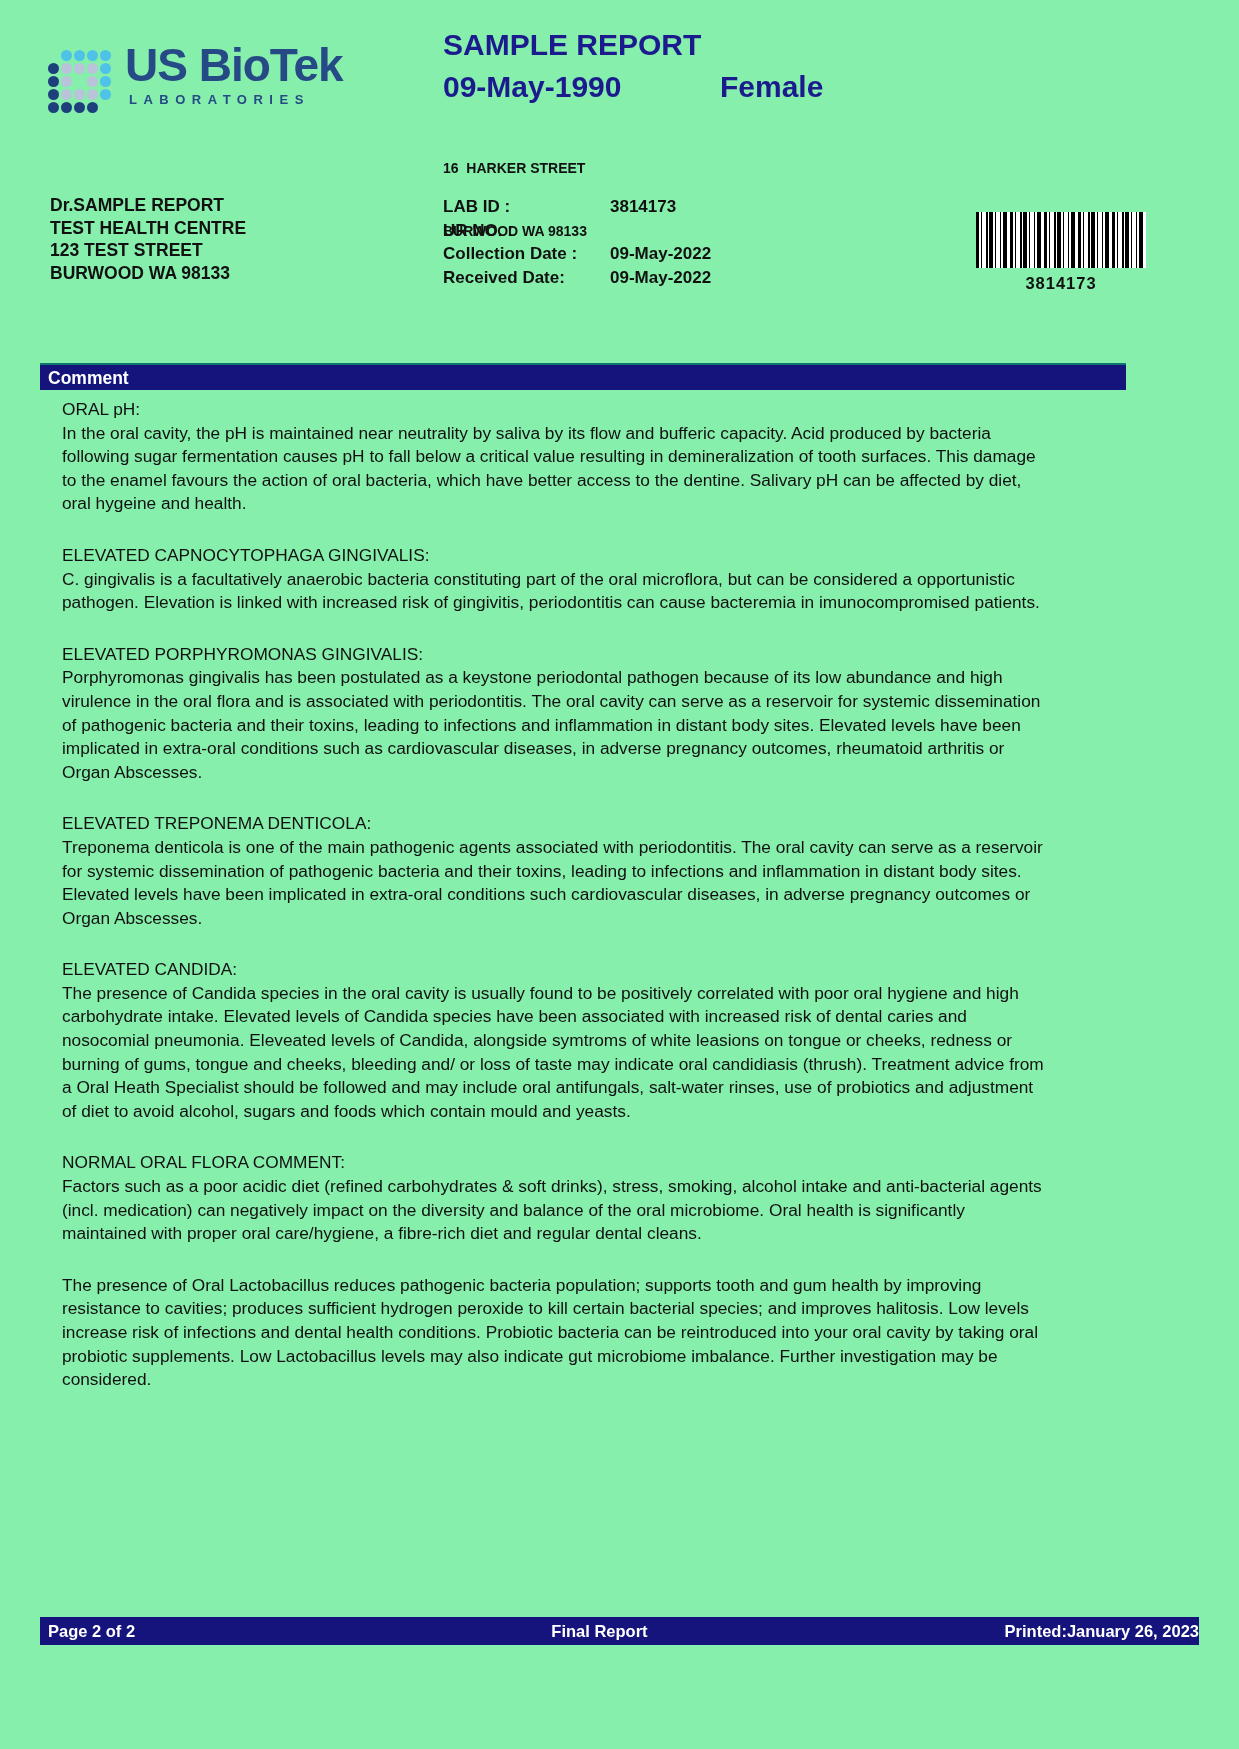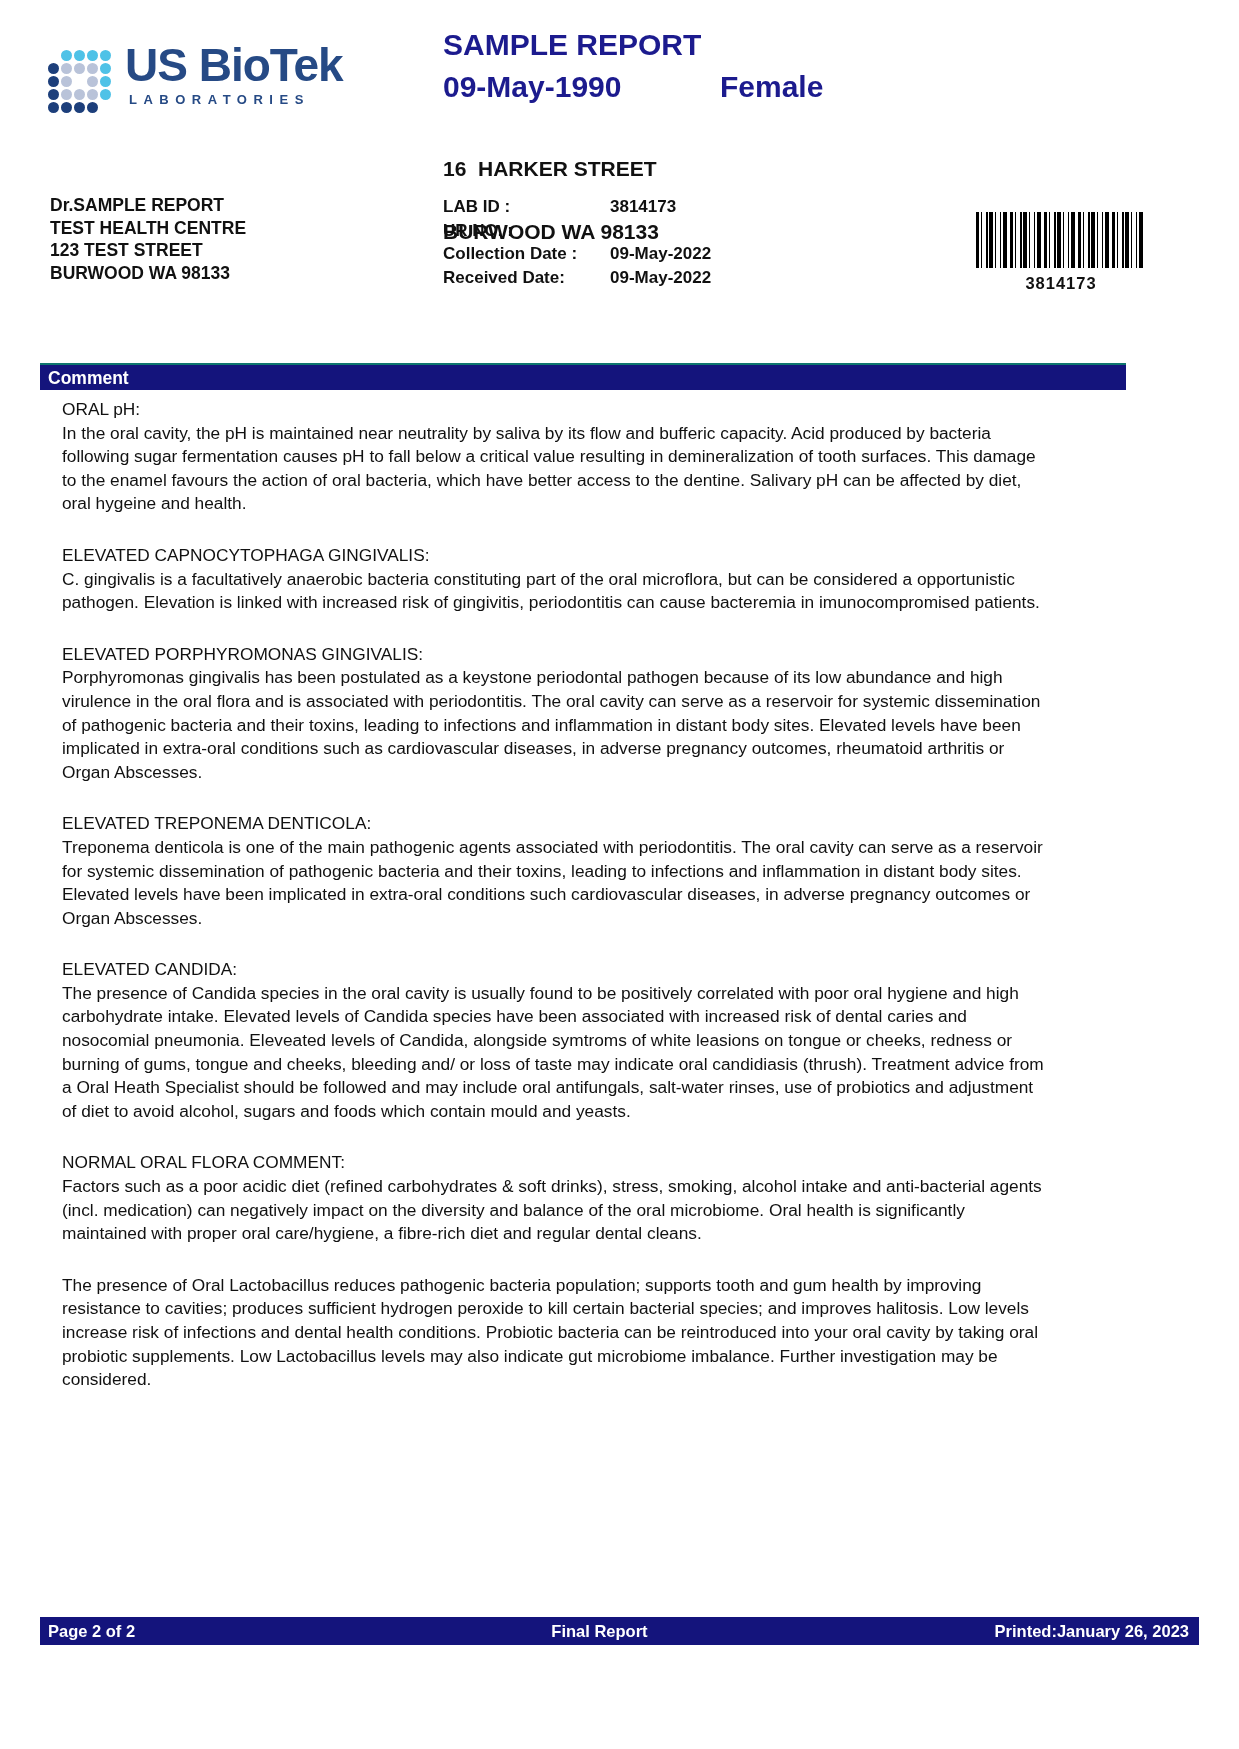--- a/index.html
+++ b/index.html
@@ -3,21 +3,21 @@
 <meta charset="utf-8">
 <style>
   * { margin: 0; padding: 0; box-sizing: border-box; }
   html, body { background: #e8e8e8; }
   body { font-family: "Liberation Sans", sans-serif; }
   .page {
     position: relative;
     width: 1239px;
     height: 1749px;
     margin: 0 auto;
-    background: #ffffff;
+    background: #86efac;
     overflow: hidden;
   }
 
   
   .logo { position: absolute; left: 48px; top: 40px; display: flex; align-items: flex-start; }
   .dotgrid {
     display: grid;
     grid-template-columns: repeat(5, 11px);
     grid-auto-rows: 11px;
     gap: 2px;
@@ -43,21 +43,21 @@
 
   
   .practitioner { position: absolute; left: 50px; top: 194px; font-size: 17.5px; font-weight: 700; color: #111; line-height: 22.5px; }
 
   
   .titleblock { position: absolute; left: 443px; top: 28px; color: #1c1b8e; }
   .title-main { font-size: 30px; font-weight: 700; line-height: 34px; }
   .title-row { display: flex; margin-top: 8px; }
   .title-dob { font-size: 30px; font-weight: 700; width: 277px; }
   .title-sex { font-size: 30px; font-weight: 700; }
-  .patient-addr { margin-top: 12px; color: #111; font-size: 21px; font-weight: 700; line-height: 21px; white-space: pre; }
+  .patient-addr { margin-top: 12px; color: #111; font-size: 14px; font-weight: 700; line-height: 21px; white-space: pre; }
 
   
   .labinfo { position: absolute; left: 443px; top: 195px; font-size: 17px; font-weight: 700; color: #111; }
   .labrow { display: flex; line-height: 23.5px; }
   .lab-label { width: 167px; }
   .lab-value { }
 
   
   .barcode-wrap { position: absolute; left: 976px; top: 212px; width: 170px; text-align: center; }
   .barcode {
@@ -88,21 +88,21 @@
 
   
   .footer-bar {
     position: absolute; left: 40px; top: 1617px; width: 1159px; height: 28px;
     background: #14147c; color: #ffffff;
     display: flex; align-items: center;
     font-size: 16.5px; font-weight: 700; gap: 34px;
   }
   .footer-left { padding-left: 8px; width: 360px; }
   .footer-center { flex: 1; text-align: center; }
-  .footer-right { width: 400px; text-align: right; padding-right: 10px; }
+  .footer-right { width: 400px; text-align: right; }
 </style>
 </head>
 <body>
 
 <div class="page">
 
   <div class="logo">
     <div class="dotgrid">
       <span class="de"></span>
         <span class="dc"></span>

